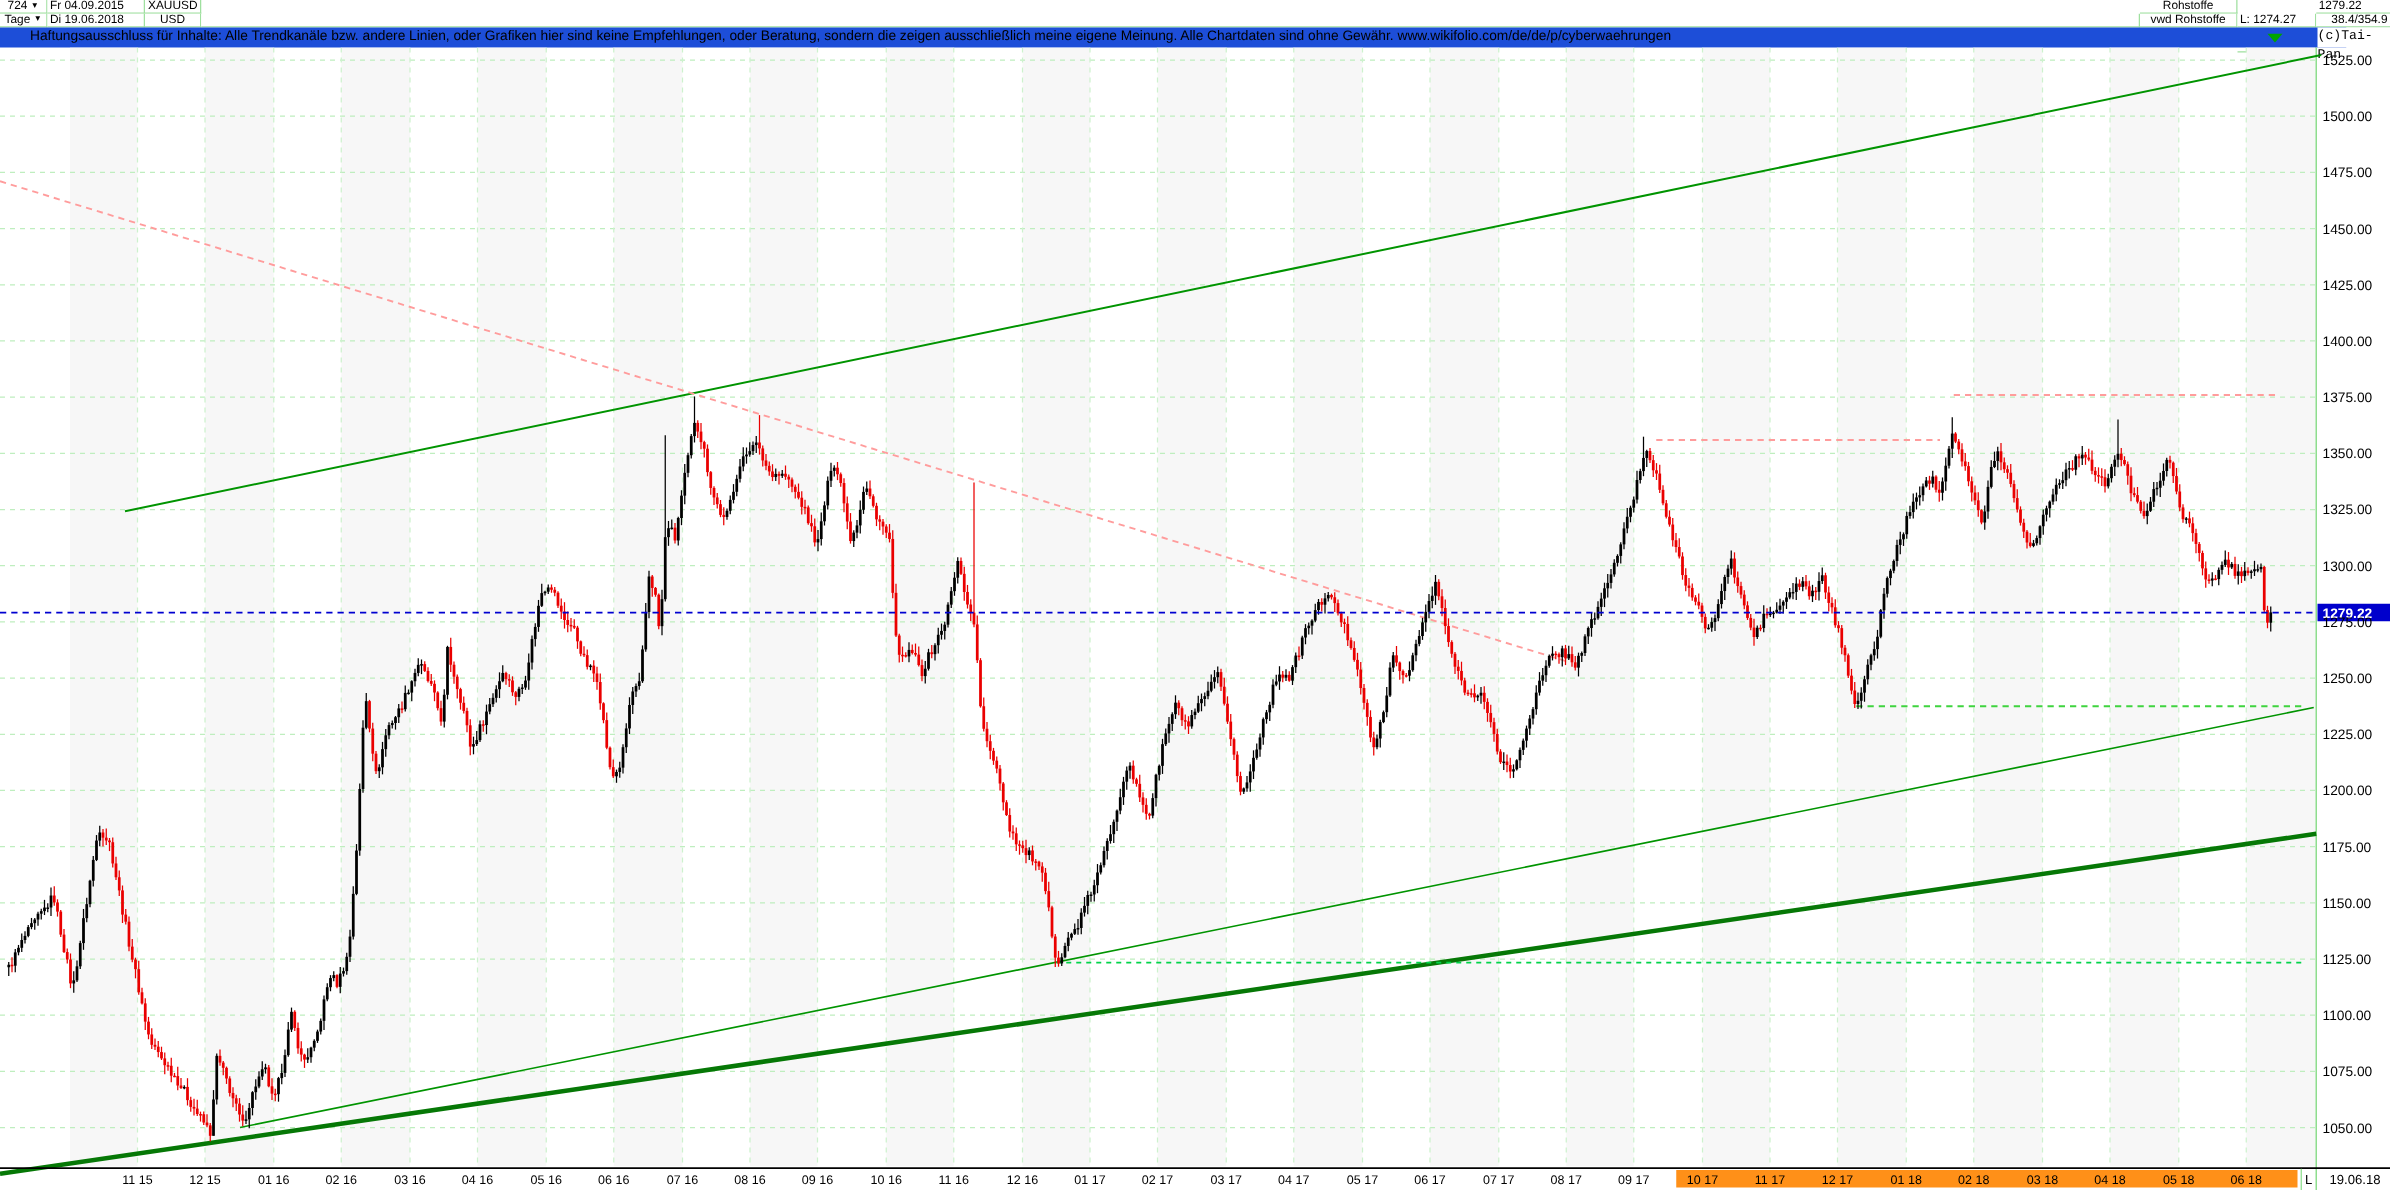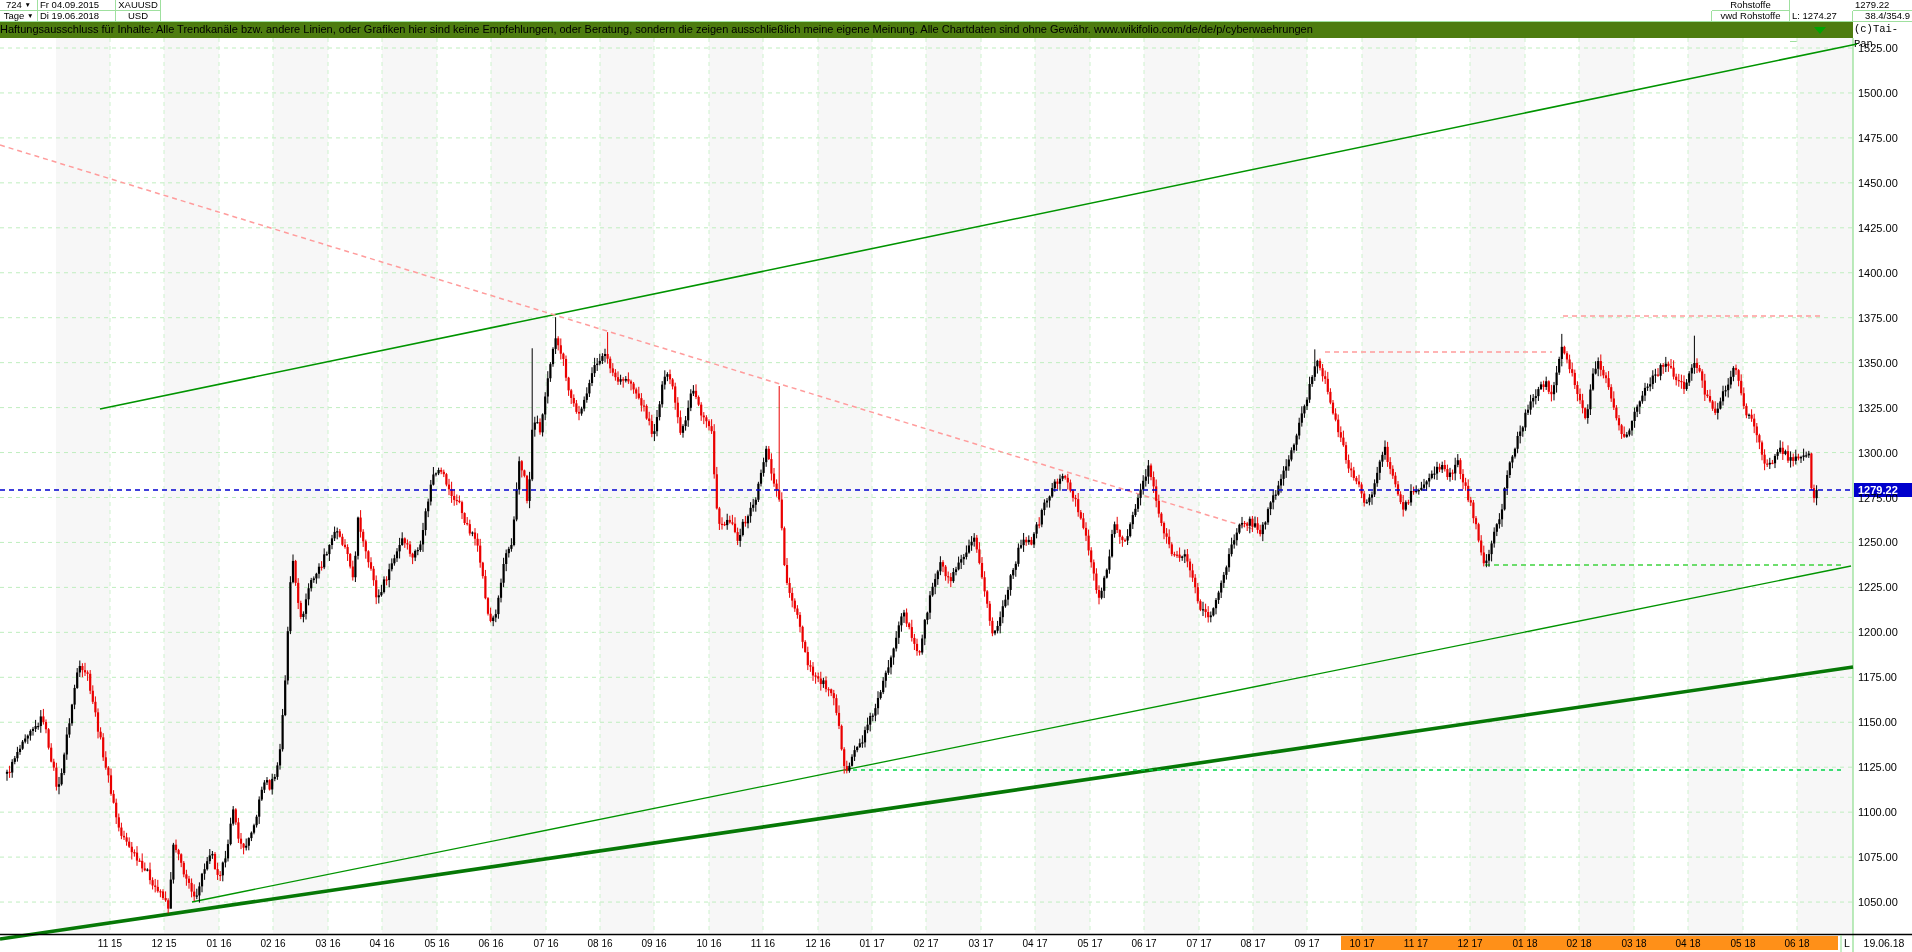--- a/index.html
+++ b/index.html
@@ -3,33 +3,33 @@
 <meta charset="utf-8">
 <style>
   html,body{margin:0;padding:0;background:#ffffff;}
   #app{position:relative;width:1912px;height:952px;overflow:hidden;background:#fff;
        font-family:"Liberation Sans","DejaVu Sans",sans-serif;color:#000;}
   .cell{position:absolute;box-sizing:border-box;border-right:1px solid #9fe09f;border-bottom:1px solid #9fe09f;
         font-size:9.5px;line-height:10px;padding:0 2px;white-space:nowrap;overflow:hidden;background:#fff;}
   .cell.ctr{text-align:center;}
   .tri{font-size:6.5px;vertical-align:1px;}
   #disclaimer{position:absolute;left:0;top:22px;width:1853px;height:16px;font-size:11px;line-height:15px;
-              padding-left:0;white-space:nowrap;overflow:hidden;background:#4d7c0f;}
+              padding-left:24px;white-space:nowrap;overflow:hidden;background:#1d4ed8;}
   #copyright{position:absolute;left:1854px;top:22px;width:58px;height:16px;font-size:10.5px;line-height:15px;background:#fff;font-family:Liberation Mono, monospace;}
   #green-marker{position:absolute;left:1814px;top:27px;width:0;height:0;
                 border-left:6px solid transparent;border-right:6px solid transparent;border-top:7px solid #00a400;}
   #chartbox{position:absolute;left:0;top:38px;width:1912px;height:914px;}
 </style>
 </head>
 <body>
 <div id="app">
 
 <div class="cell ctr" style="left:0;top:0;width:38px;height:11px;"><span>724</span> <span class="tri">▼</span></div>
 <div class="cell" style="left:38px;top:0;width:78px;height:11px;">Fr 04.09.2015</div>
-<div class="cell ctr" style="left:116px;top:0;width:45px;height:11px;">XAUUSD</div>
+<div class="cell ctr" style="left:116px;top:0;width:45px;height:11px;text-align:right;">XAUUSD</div>
 <div class="cell ctr" style="left:1712px;top:0;width:78px;height:11px;">Rohstoffe</div>
 <div class="cell" style="left:1790px;top:0;width:63px;height:14px;margin-top:28px;">H: 1375.30</div>
 <div class="cell" style="left:1853px;top:0;width:59px;height:11px;border-right:none;">1279.22</div>
 
 <div class="cell ctr" style="left:0;top:11px;width:38px;height:11px;"><span>Tage</span> <span class="tri">▼</span></div>
 <div class="cell" style="left:38px;top:11px;width:78px;height:11px;">Di 19.06.2018</div>
 <div class="cell ctr" style="left:116px;top:11px;width:45px;height:11px;">USD</div>
 <div class="cell" style="left:161px;top:11px;width:1551px;height:11px;border-top:none;"></div>
 <div class="cell ctr" style="left:1712px;top:11px;width:78px;height:11px;">vwd Rohstoffe</div>
 <div class="cell" style="left:1790px;top:11px;width:63px;height:11px;">L: 1274.27</div>

